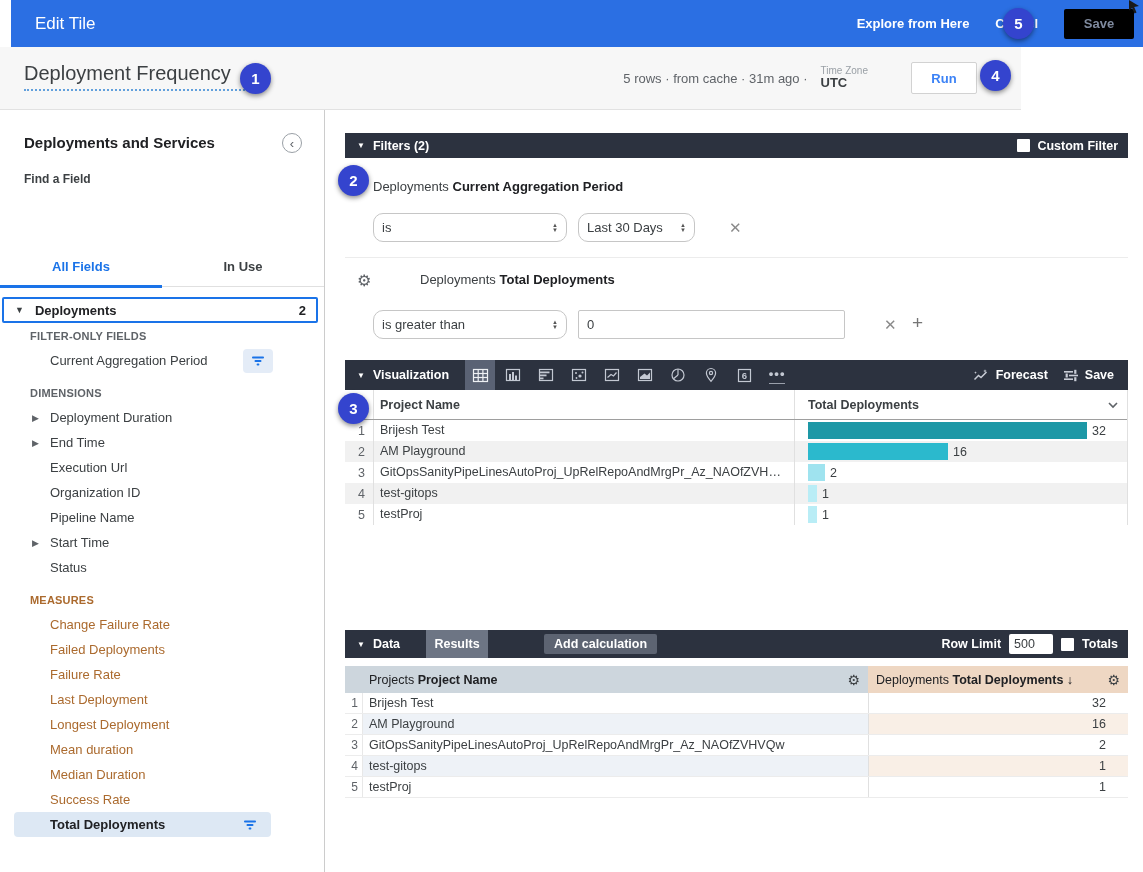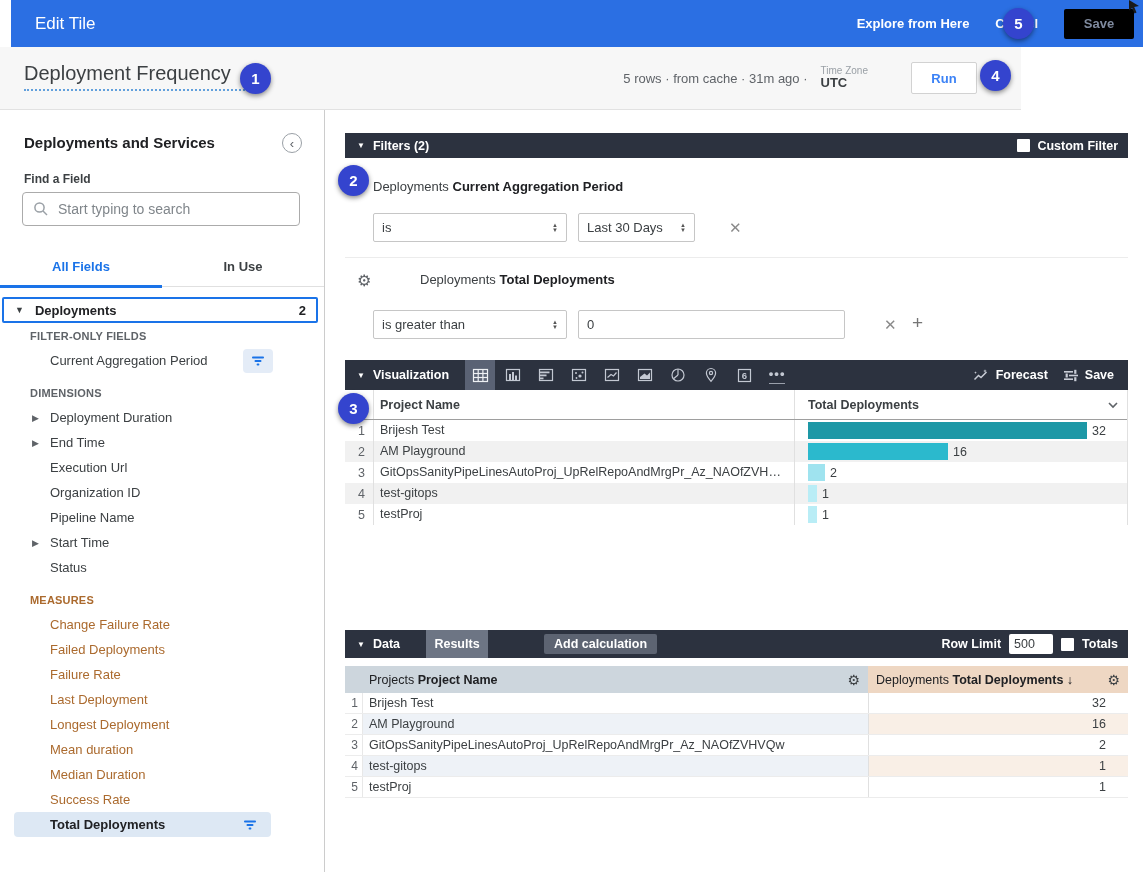--- a/index.html
+++ b/index.html
@@ -55,21 +55,21 @@
   .dark-bar { position:absolute; left:345px; width:783px; background:#2c323f; color:#fff; display:flex; align-items:center; font-size:12.5px; font-weight:700; }
   .bar-caret { margin-left:12px; font-size:8px; color:#fff; }
   .bar-title { margin-left:8px; white-space:nowrap; }
 
   
   .filters-bar { top:133px; height:25px; }
   .custom-filter { margin-left:auto; margin-right:10px; display:flex; align-items:center; gap:7px; cursor:pointer; }
   .cb { width:13px; height:13px; background:#fff; border-radius:1px; }
   .filter-label { position:absolute; font-size:13px; color:#3c4043; white-space:nowrap; }
   .filter-label b { color:#202124; }
-  .fselect { position:absolute; height:29px; background:#fff; border:1px solid #c6c6c6; border-radius:2px; display:flex; align-items:center; padding:0 8px; font-size:13px; color:#3c4043; cursor:pointer; }
+  .fselect { position:absolute; height:29px; background:#fff; border:1px solid #c6c6c6; border-radius:10px; display:flex; align-items:center; padding:0 8px; font-size:13px; color:#3c4043; cursor:pointer; }
   .updn { margin-left:auto; display:flex; flex-direction:column; align-items:center; font-size:6px; line-height:4.6px; color:#555; }
   .finput { position:absolute; height:29px; background:#fff; border:1px solid #c6c6c6; border-radius:2px; padding:0 8px; font-size:13px; font-family:inherit; color:#3c4043; }
   .xicon { position:absolute; font-size:15px; color:#8a8a8a; cursor:pointer; }
   .plusicon { position:absolute; font-size:19px; color:#757575; cursor:pointer; }
   .fdivider { position:absolute; left:345px; top:257px; width:783px; height:1px; background:#ececec; }
   .fgear { position:absolute; left:357px; top:271px; font-size:16px; color:#5f6368; cursor:pointer; }
 
   
   .viz-bar { top:360px; height:30px; }
   .vicon-strip { display:flex; align-items:center; gap:3px; margin-left:16px; }
@@ -147,27 +147,20 @@
     </span>
     <button class="run-btn">Run</button>
     <span class="gear">⚙</span>
   </div>
 </div>
 
 <div class="sidebar">
   <div class="sidebar-title">Deployments and Services</div>
   <div class="collapse-btn">‹</div>
   <div class="find-label">Find a Field</div>
-  <div class="search-box">
-    <svg width="16" height="16" viewBox="0 0 16 16">
-        <circle cx="6.5" cy="6.5" r="4.6" stroke="#9aa0a6" stroke-width="1.5" fill="none"></circle>
-        <line x1="10" y1="10" x2="14" y2="14" stroke="#9aa0a6" stroke-width="1.5"></line>
-      </svg>
-    <input placeholder="Start typing to search" style="">
-  </div>
   <div class="tabs">
     <div class="tab active">All Fields</div>
     <div class="tab">In Use</div>
   </div>
   <div class="group-row">
     <span class="group-caret">▼</span>
     <span class="group-label">Deployments</span>
     <span class="group-count">2</span>
   </div>
   <div class="field-list">

